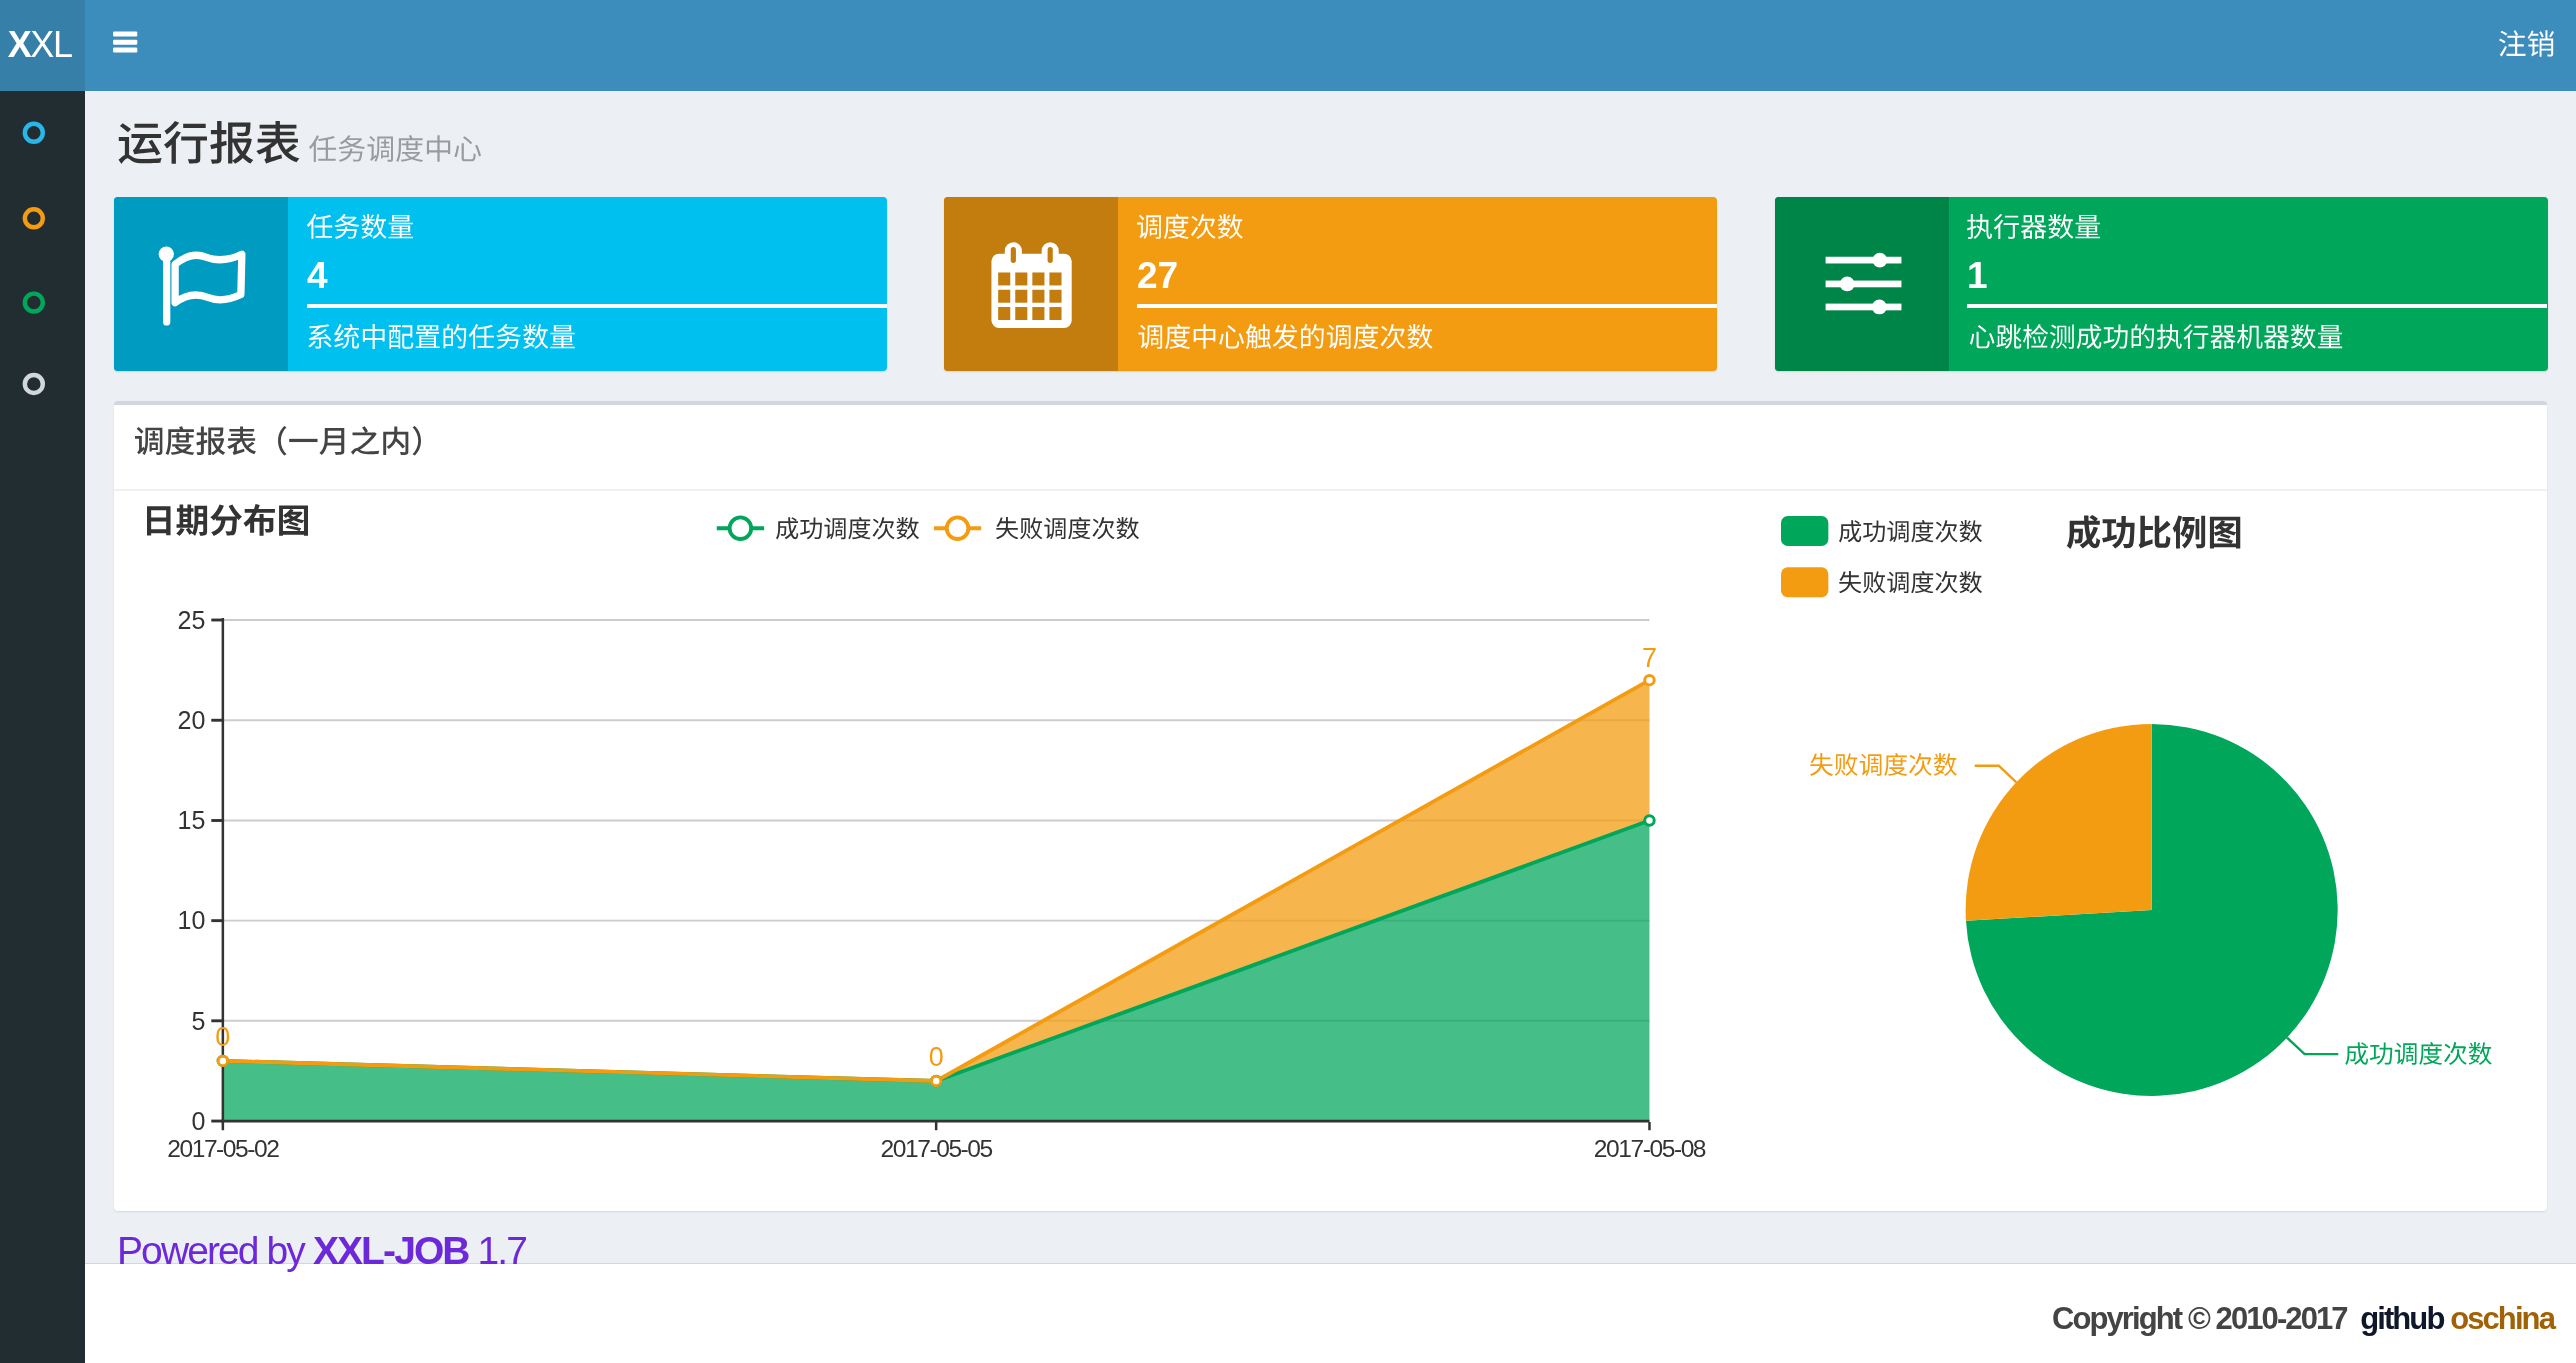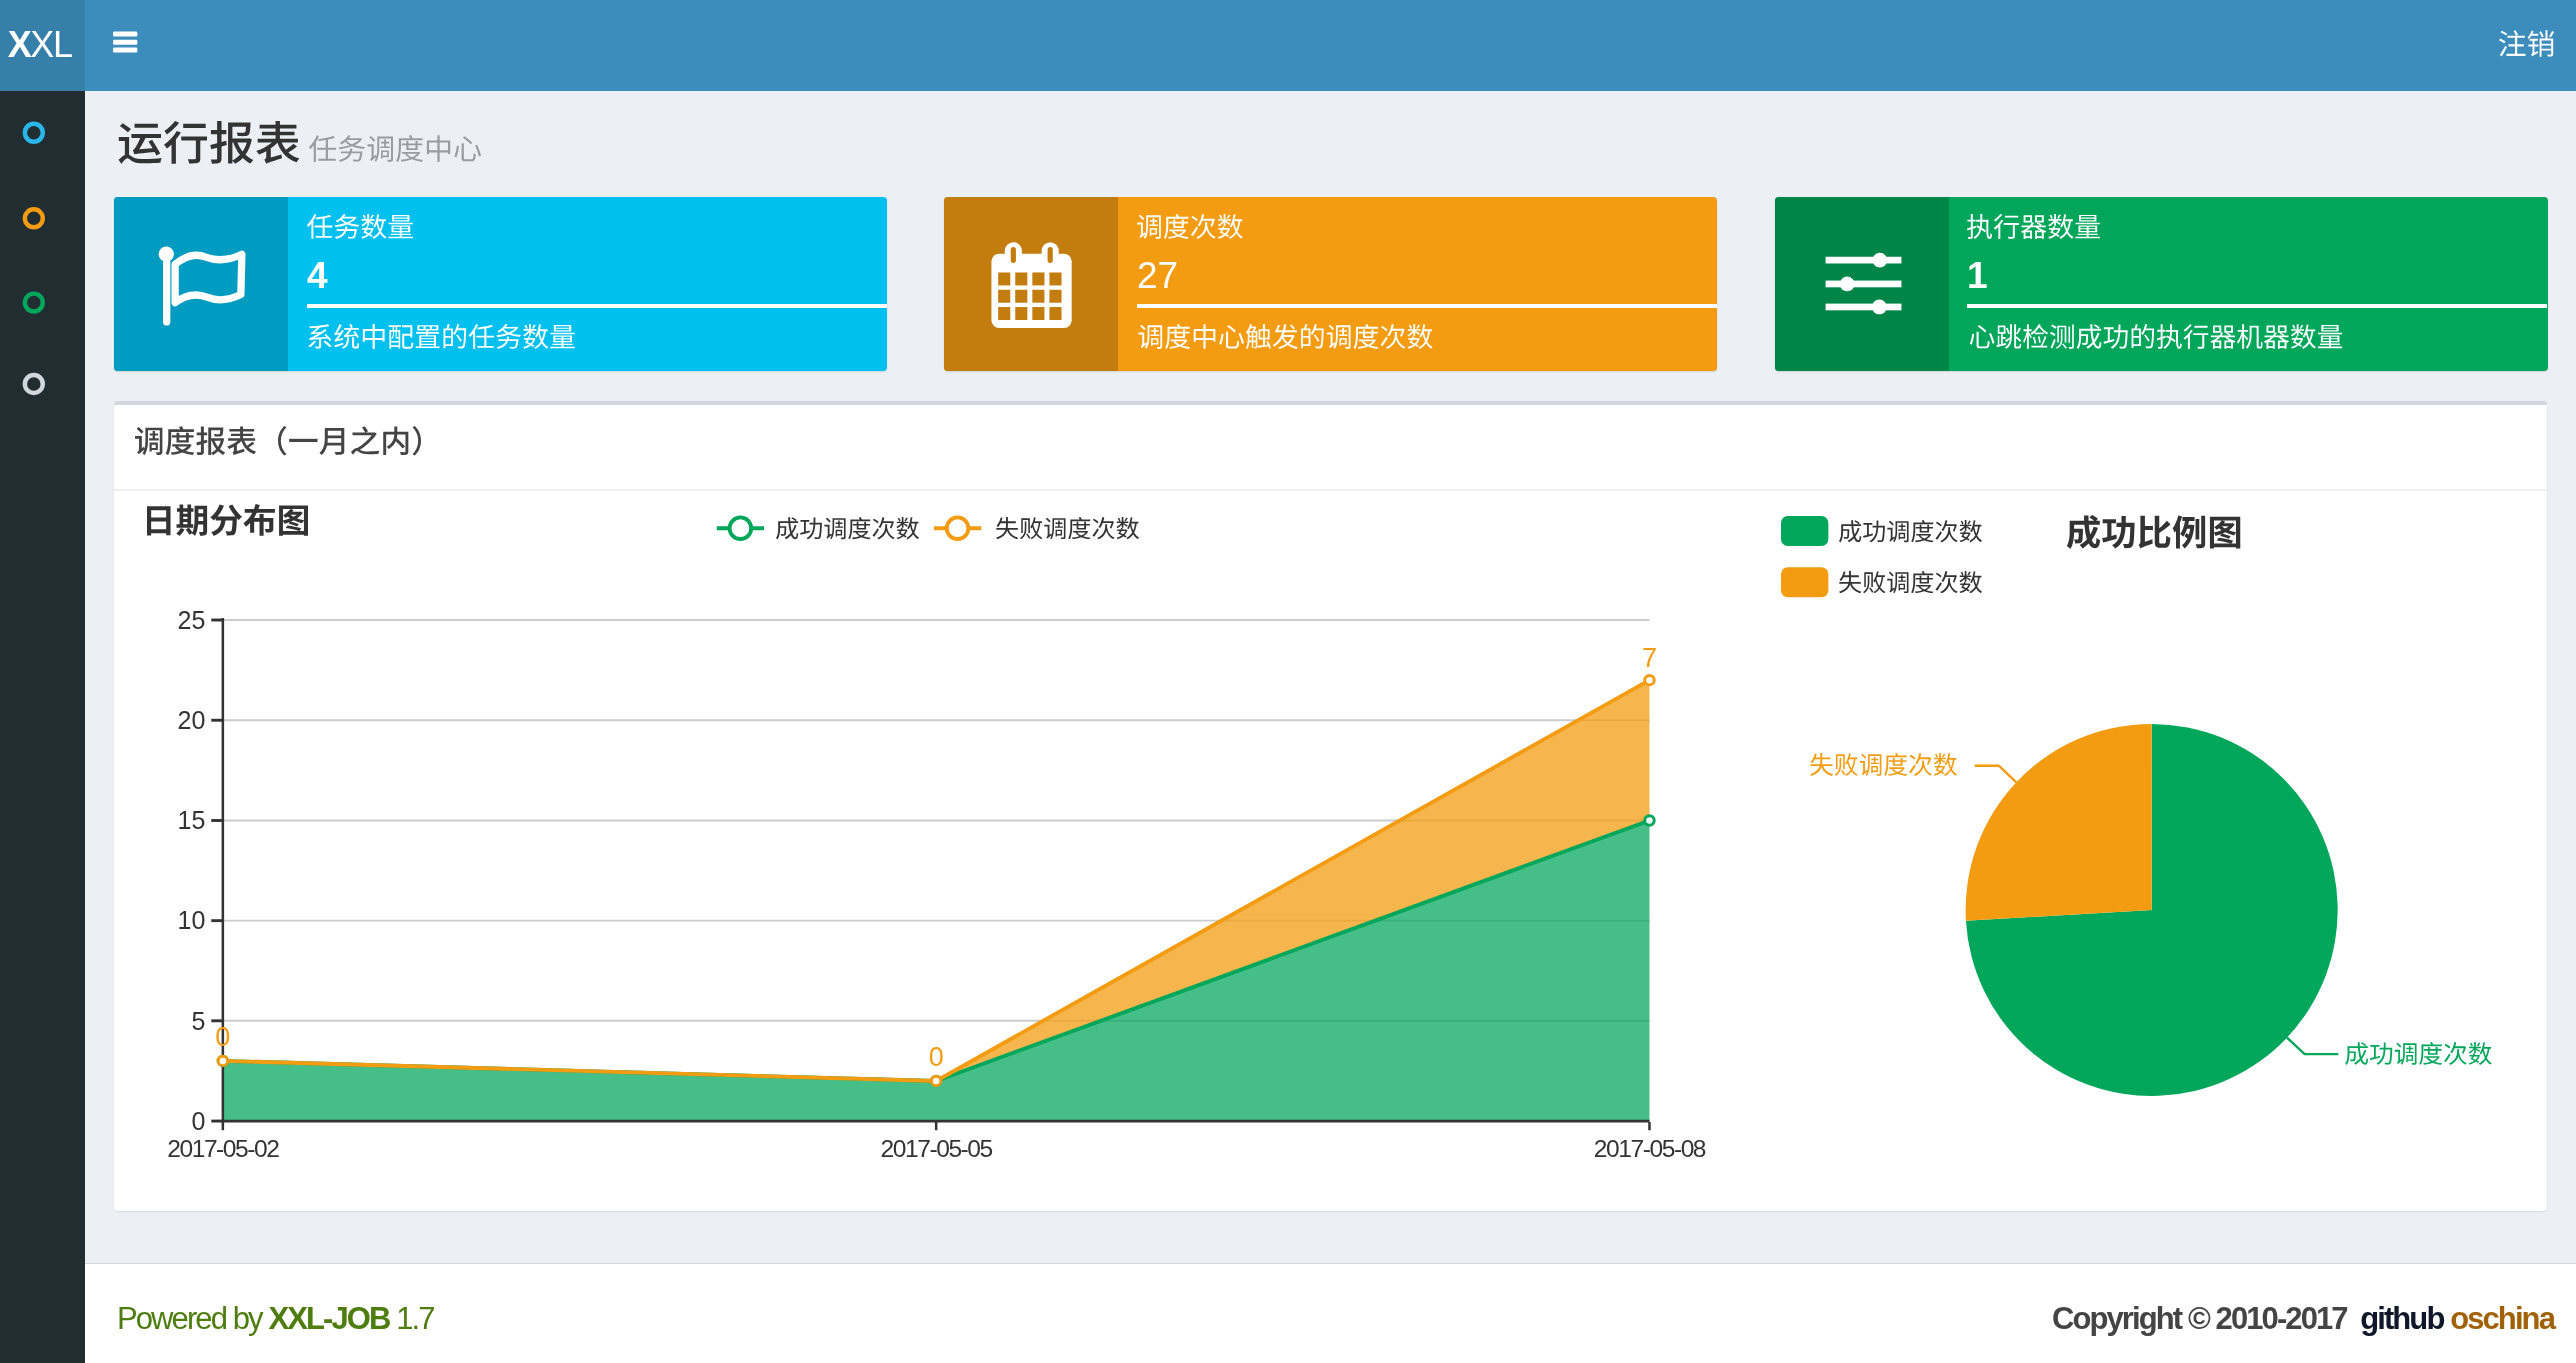--- a/index.html
+++ b/index.html
@@ -74,21 +74,21 @@
     <div style="position:absolute;left:944px;top:197px;width:773px;height:174px;background:#f39c12;border-radius:3.9px;box-shadow:0 1px 1.9px rgba(0,0,0,0.12)"></div>
     <div style="position:absolute;left:944px;top:197px;width:174px;height:174px;background:#c27d0e;border-radius:3.9px 0 0 3.9px"></div>
     <svg style="position:absolute;left:1137px;top:214px;" width="106" height="25" viewBox="43 -845 3929 929">
       <g fill="#ffffff" transform="scale(1,-1)">
         <use href="#gR8c03" x="0"></use>
         <use href="#gR5ea6" x="1000"></use>
         <use href="#gR6b21" x="2000"></use>
         <use href="#gR6570" x="3000"></use>
       </g>
     </svg>
-    <div style="position:absolute;left:1137px;top:255px;color:#fff;font-weight:normal;font-size:37px;font-family:'Liberation Sans',sans-serif">27</div>
+    <div style="position:absolute;left:1137px;top:255px;color:#fff;font-weight:bold;font-size:37px;font-family:'Liberation Sans',sans-serif">27</div>
     <div style="position:absolute;left:1137px;top:304px;width:580px;height:3.9px;background:#fff"></div>
     <svg style="position:absolute;left:1138px;top:324px;" width="295" height="25" viewBox="43 -845 10929 929">
       <g fill="#ffffff" transform="scale(1,-1)">
         <use href="#gR8c03" x="0"></use>
         <use href="#gR5ea6" x="1000"></use>
         <use href="#gR4e2d" x="2000"></use>
         <use href="#gR5fc3" x="3000"></use>
         <use href="#gR89e6" x="4000"></use>
         <use href="#gR53d1" x="5000"></use>
         <use href="#gR7684" x="6000"></use>
@@ -305,21 +305,21 @@
       <g fill="#00a65a" transform="scale(1,-1)">
         <use href="#gR6210" x="0"></use>
         <use href="#gR529f" x="1000"></use>
         <use href="#gR8c03" x="2000"></use>
         <use href="#gR5ea6" x="3000"></use>
         <use href="#gR6b21" x="4000"></use>
         <use href="#gR6570" x="5000"></use>
       </g>
     </svg>
     <div style="position:absolute;left:85px;top:1263px;width:2491px;height:100px;background:#fff;border-top:1.9px solid #d2d6de;box-sizing:border-box"></div>
-    <div style="position:absolute;left:117px;top:1301px;font-size:31px;color:#4d7c0f;letter-spacing:-1.9px">Powered by <b>XXL-JOB</b> 1.7</div>
+    <div style="position:absolute;left:117px;top:1229px;font-size:39px;color:#6d28d9;letter-spacing:-1.9px">Powered by <b>XXL-JOB</b> 1.7</div>
     <div style="position:absolute;right:22px;top:1301px;font-size:31px;color:#444;letter-spacing:-1.9px"><b>Copyright © 2010-2017</b>&nbsp; <b style="color:#0f172a">github</b>&nbsp;<b style="color:#a16207">oschina</b></div>
     <svg style="position:absolute;width:0;height:0" aria-hidden="true">
       <defs>
         <path id="gR6ce8" d="M94 774C159 743 242 695 284 662L327 724C284 755 200 800 136 828ZM42 497C105 467 187 420 227 388L269 451C227 482 144 526 83 553ZM71 -18 134 -69C194 24 263 150 316 255L262 305C204 191 125 59 71 -18ZM548 819C582 767 617 697 631 653L704 682C689 726 651 793 616 844ZM334 649V578H597V352H372V281H597V23H302V-49H962V23H675V281H902V352H675V578H938V649Z"></path>
         <path id="gR9500" d="M438 777C477 719 518 641 533 592L596 624C579 674 537 749 497 805ZM887 812C862 753 817 671 783 622L840 595C875 643 919 717 953 783ZM178 837C148 745 97 657 37 597C50 582 69 545 75 530C107 563 137 604 164 649H410V720H203C218 752 232 785 243 818ZM62 344V275H206V77C206 34 175 6 158 -4C170 -19 188 -50 194 -67C209 -51 236 -34 404 60C399 75 392 104 390 124L275 64V275H415V344H275V479H393V547H106V479H206V344ZM520 312H855V203H520ZM520 377V484H855V377ZM656 841V554H452V-80H520V139H855V15C855 1 850 -3 836 -3C821 -4 770 -4 714 -3C725 -21 734 -52 737 -71C813 -71 860 -71 887 -58C915 -47 924 -25 924 14V555L855 554H726V841Z"></path>
         <path id="gM8fd0" d="M380 787V698H888V787ZM62 738C119 696 199 636 238 600L303 669C262 704 181 759 125 798ZM378 116C411 130 458 135 818 169C832 140 845 115 855 93L940 137C901 213 822 341 763 437L684 401C712 355 744 302 773 250L481 228C530 299 580 388 619 473H957V561H313V473H504C468 380 417 291 400 266C380 236 363 215 344 211C356 185 372 136 378 116ZM262 498H38V410H170V107C126 87 78 47 32 -1L97 -91C143 -28 192 33 225 33C247 33 281 1 322 -23C392 -64 474 -76 599 -76C707 -76 873 -71 944 -66C946 -38 961 11 973 38C869 25 710 16 602 16C491 16 404 22 338 64C304 84 282 102 262 112Z"></path>
         <path id="gM884c" d="M440 785V695H930V785ZM261 845C211 773 115 683 31 628C48 610 73 572 85 551C178 617 283 716 352 807ZM397 509V419H716V32C716 17 709 12 690 12C672 11 605 11 540 13C554 -14 566 -54 570 -81C664 -81 724 -80 762 -66C800 -51 812 -24 812 31V419H958V509ZM301 629C233 515 123 399 21 326C40 307 73 265 86 245C119 271 152 302 186 336V-86H281V442C322 491 359 544 390 595Z"></path>
         <path id="gM62a5" d="M530 379C566 278 614 186 675 108C629 59 574 18 511 -13V379ZM621 379H824C804 308 774 241 734 181C687 240 649 308 621 379ZM417 810V-81H511V-21C532 -39 556 -66 569 -87C633 -54 688 -12 736 38C785 -11 841 -52 903 -82C918 -57 946 -20 968 -2C905 24 847 64 797 112C865 207 910 321 934 448L873 467L856 464H511V722H807C802 646 797 611 786 599C777 592 766 591 745 591C724 591 663 591 601 596C614 575 625 542 626 519C691 515 753 515 786 517C820 520 847 526 867 547C890 572 900 631 904 772C905 785 906 810 906 810ZM178 844V647H43V555H178V361L29 324L51 228L178 262V27C178 11 172 6 155 6C141 5 89 5 37 7C51 -19 63 -59 67 -83C147 -84 197 -82 230 -66C262 -52 274 -26 274 27V290L388 323L377 414L274 386V555H380V647H274V844Z"></path>
         <path id="gM8868" d="M245 -84C270 -67 311 -53 594 34C588 54 580 92 578 118L346 51V250C400 287 450 329 491 373C568 164 701 15 909 -55C923 -29 950 8 971 28C875 55 795 101 729 162C790 198 859 245 918 291L839 348C798 308 733 258 676 219C637 266 606 320 583 378H937V459H545V534H863V611H545V681H905V763H545V844H450V763H103V681H450V611H153V534H450V459H61V378H372C280 300 148 229 29 192C50 173 78 138 92 116C143 135 196 159 248 189V73C248 32 224 11 204 1C219 -18 239 -60 245 -84Z"></path>
         <path id="gR4efb" d="M343 31V-41H944V31H677V340H960V412H677V691C767 708 852 729 920 752L864 815C741 770 523 731 337 706C345 689 356 661 359 643C437 652 520 663 601 677V412H304V340H601V31ZM295 840C232 683 130 529 22 431C36 413 60 374 68 356C108 395 148 441 186 492V-80H260V603C301 671 338 744 367 817Z"></path>

